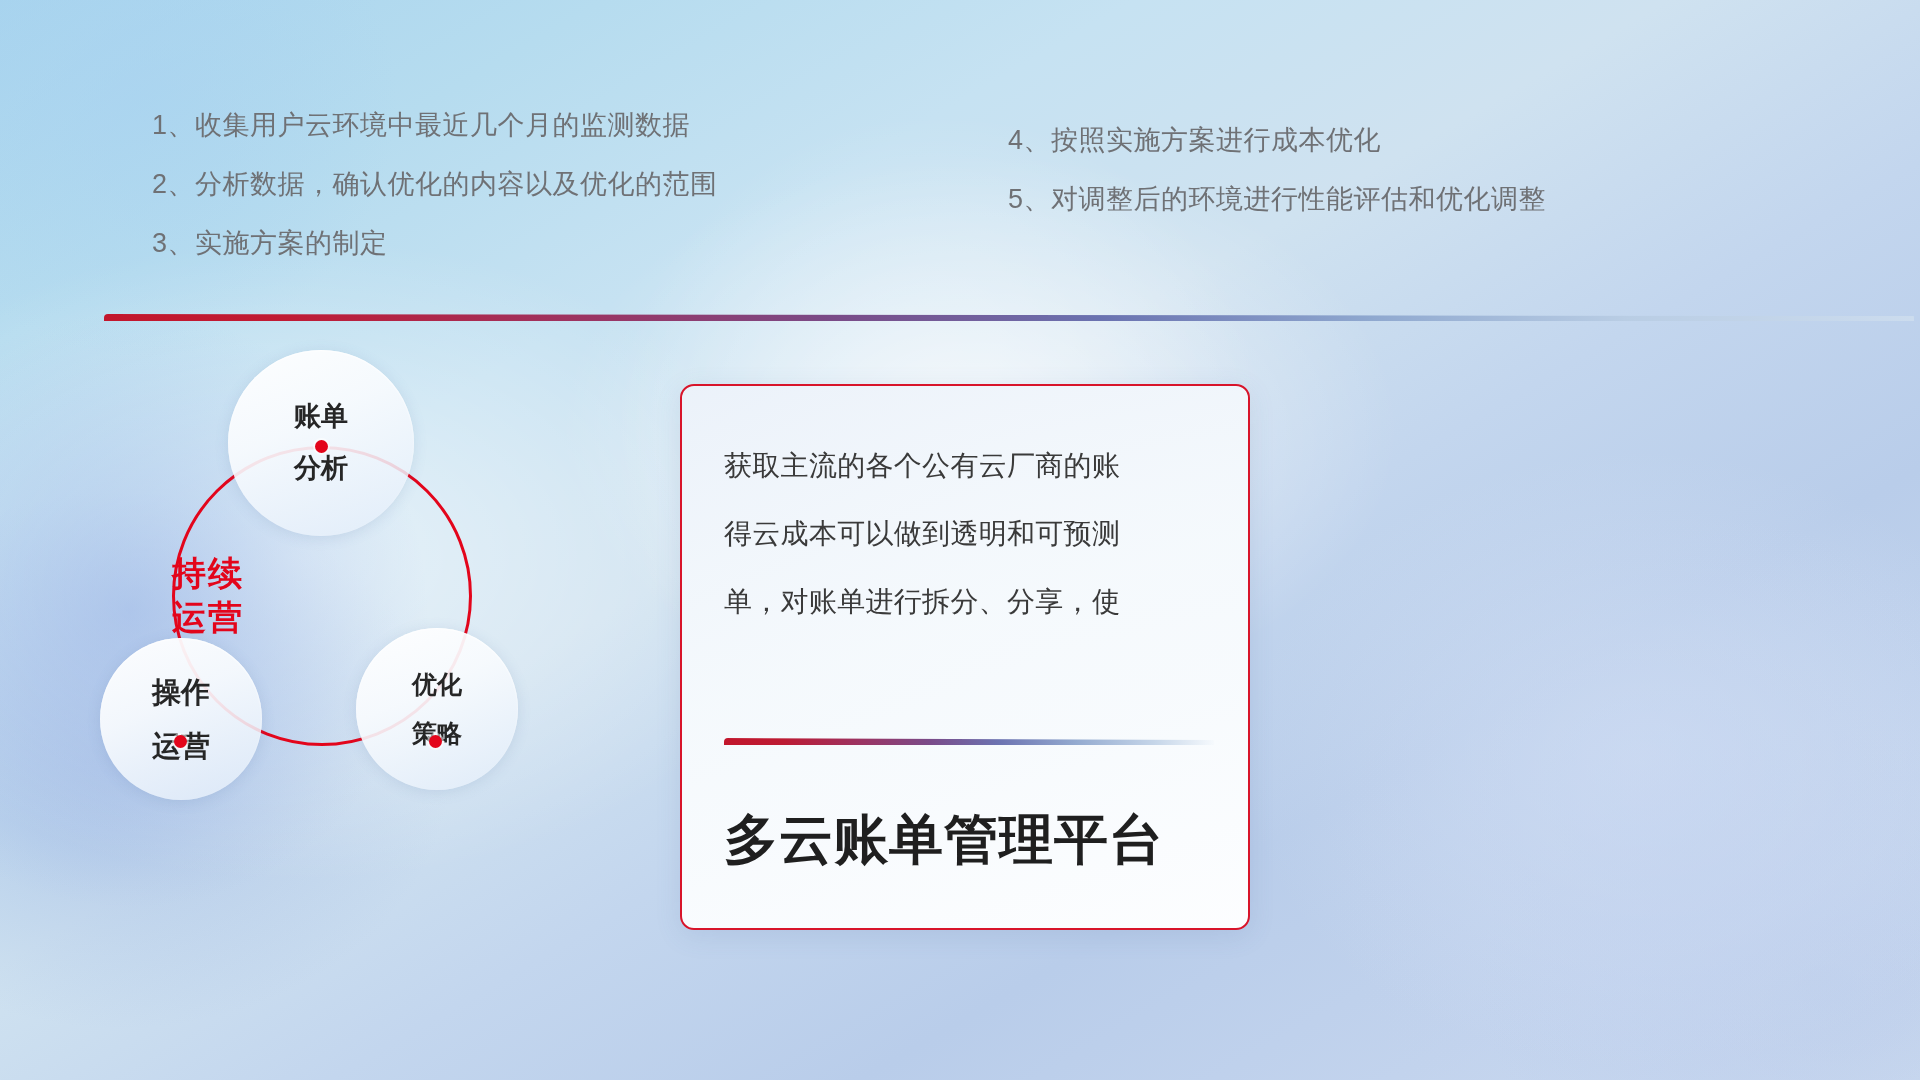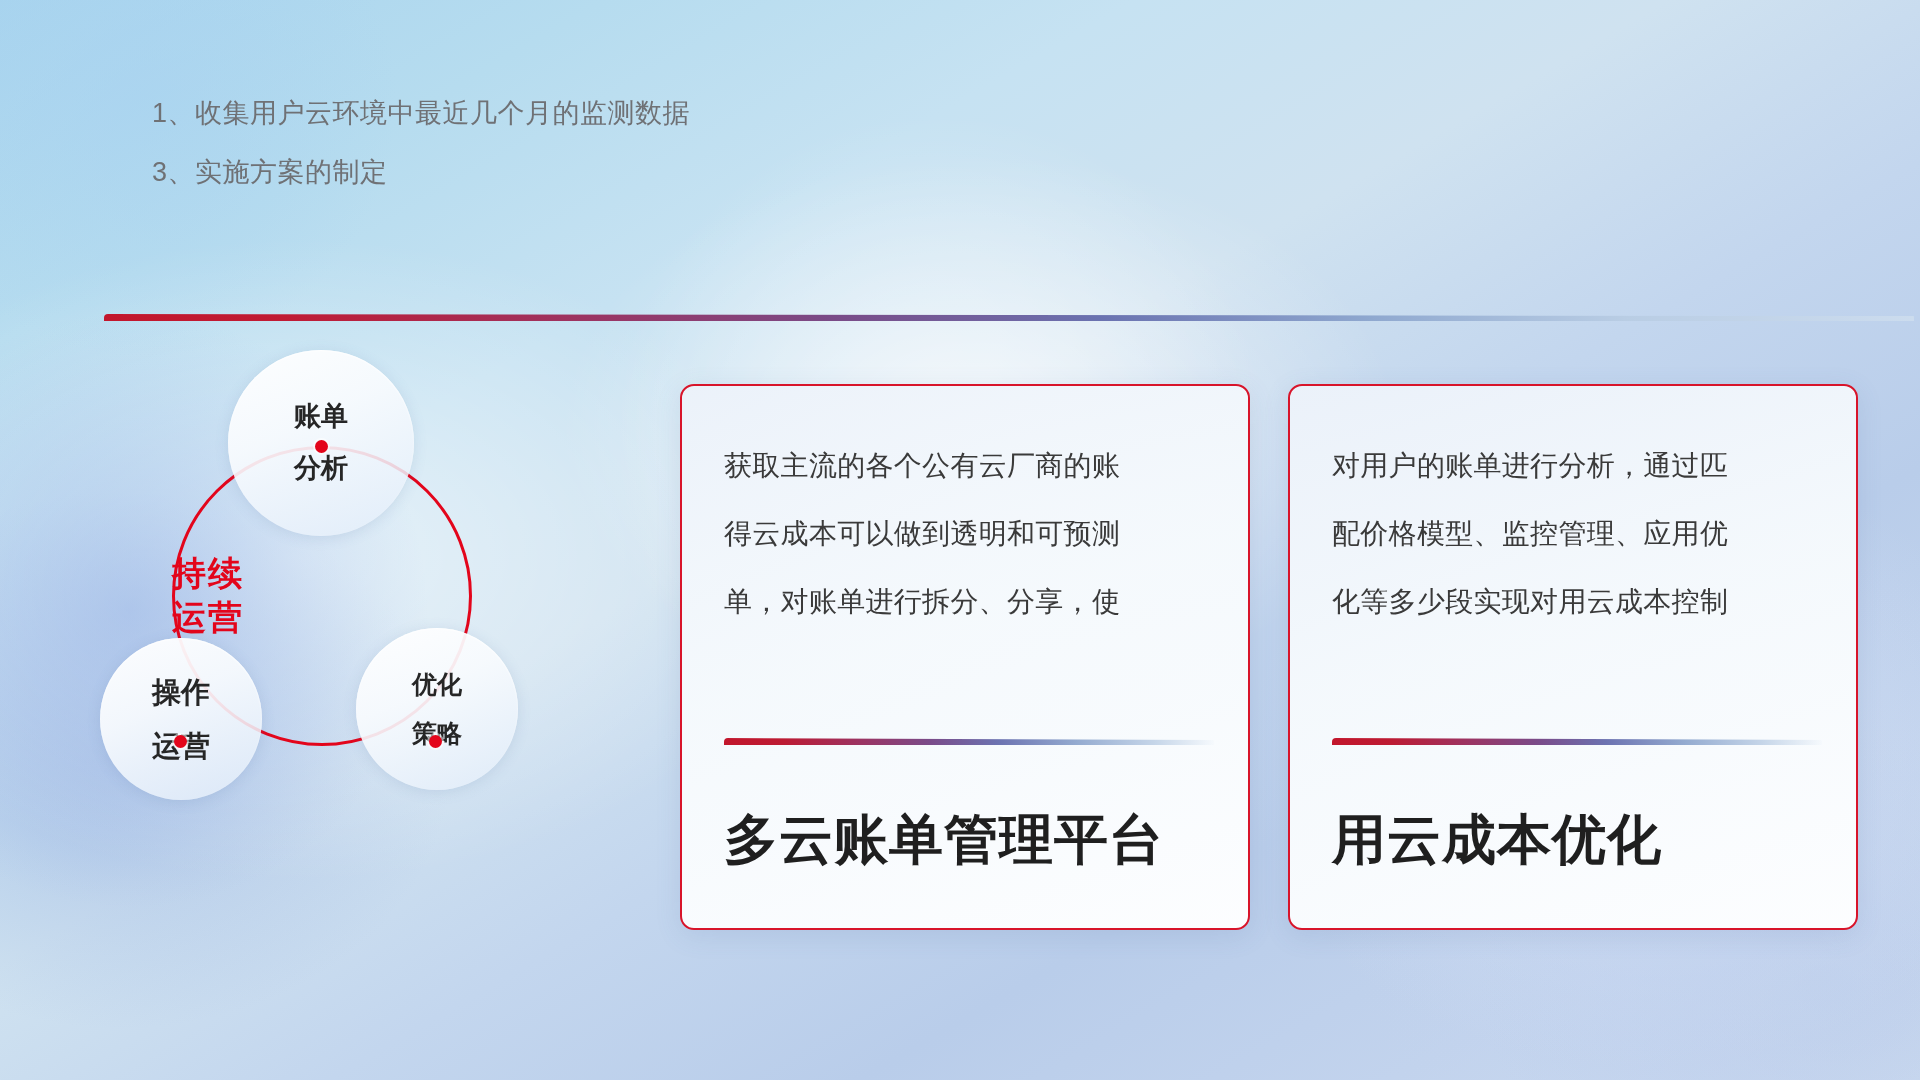--- a/index.html
+++ b/index.html
@@ -34,21 +34,21 @@
     background: radial-gradient(circle, rgba(168,210,240,0.55) 0%, rgba(168,210,240,0.0) 70%); }
 
   
   .list-col { position: absolute; color: #6f7175; }
   .list-col .row {
     display: flex; align-items: baseline;
     font-size: 27px; line-height: 1.0; letter-spacing: 0.5px;
     color: #6f7175; white-space: nowrap;
   }
   #list-left { left: 152px; top: 100px; }
-  #list-left .row { margin-bottom: 32px; }
+  #list-left .row { margin-bottom: 32px; margin-top: 12px; }
   #list-right { left: 1008px; top: 127px; }
   #list-right .row { margin-bottom: 32px; }
 
   
   #divider-bar {
     position: absolute;
     left: 104px; top: 314px;
     width: 1810px; height: 7px;
     background: linear-gradient(90deg,
         #c2162c 0%, #c01b34 10%, #9d3360 26%, #7a4a86 40%,
@@ -144,24 +144,35 @@
   <div class="bloom b1"></div>
   <div class="bloom b2"></div>
   <div class="bloom b3"></div>
   <div class="bloom b4"></div>
 
   <div class="list-col" id="list-left">
     <div class="row">
       <span>1、收集用户云环境中最近几个月的监测数据</span>
     </div>
     <div class="row">
+      <span>2、分析数据，确认优化的内容以及优化的范围</span>
+    </div>
+    <div class="row">
       <span>3、实施方案的制定</span>
     </div>
   </div>
 
+  <div class="list-col" id="list-right">
+    <div class="row">
+      <span>4、按照实施方案进行成本优化</span>
+    </div>
+    <div class="row">
+      <span>5、对调整后的环境进行性能评估和优化调整</span>
+    </div>
+  </div>
 
   <div id="divider-bar"></div>
 
   <div id="diagram">
 
     <div id="ring"></div>
     <div id="ring-label">
       <span class="ln">持续</span>
       <span class="ln">运营</span>
     </div>
@@ -189,23 +200,14 @@
   <div class="card" id="card-1">
     <div class="card-body">
       <span class="ln">获取主流的各个公有云厂商的账</span>
       <span class="ln">得云成本可以做到透明和可预测</span>
       <span class="ln">单，对账单进行拆分、分享，使</span>
     </div>
     <div class="card-rule"></div>
     <div class="card-title">多云账单管理平台</div>
   </div>
 
-  <div class="card" id="card-2">
-    <div class="card-body">
-      <span class="ln">对用户的账单进行分析，通过匹</span>
-      <span class="ln">配价格模型、监控管理、应用优</span>
-      <span class="ln">化等多少段实现对用云成本控制</span>
-    </div>
-    <div class="card-rule"></div>
-    <div class="card-title">用云成本优化</div>
-  </div>
 
 </div>
 
 </body></html>

